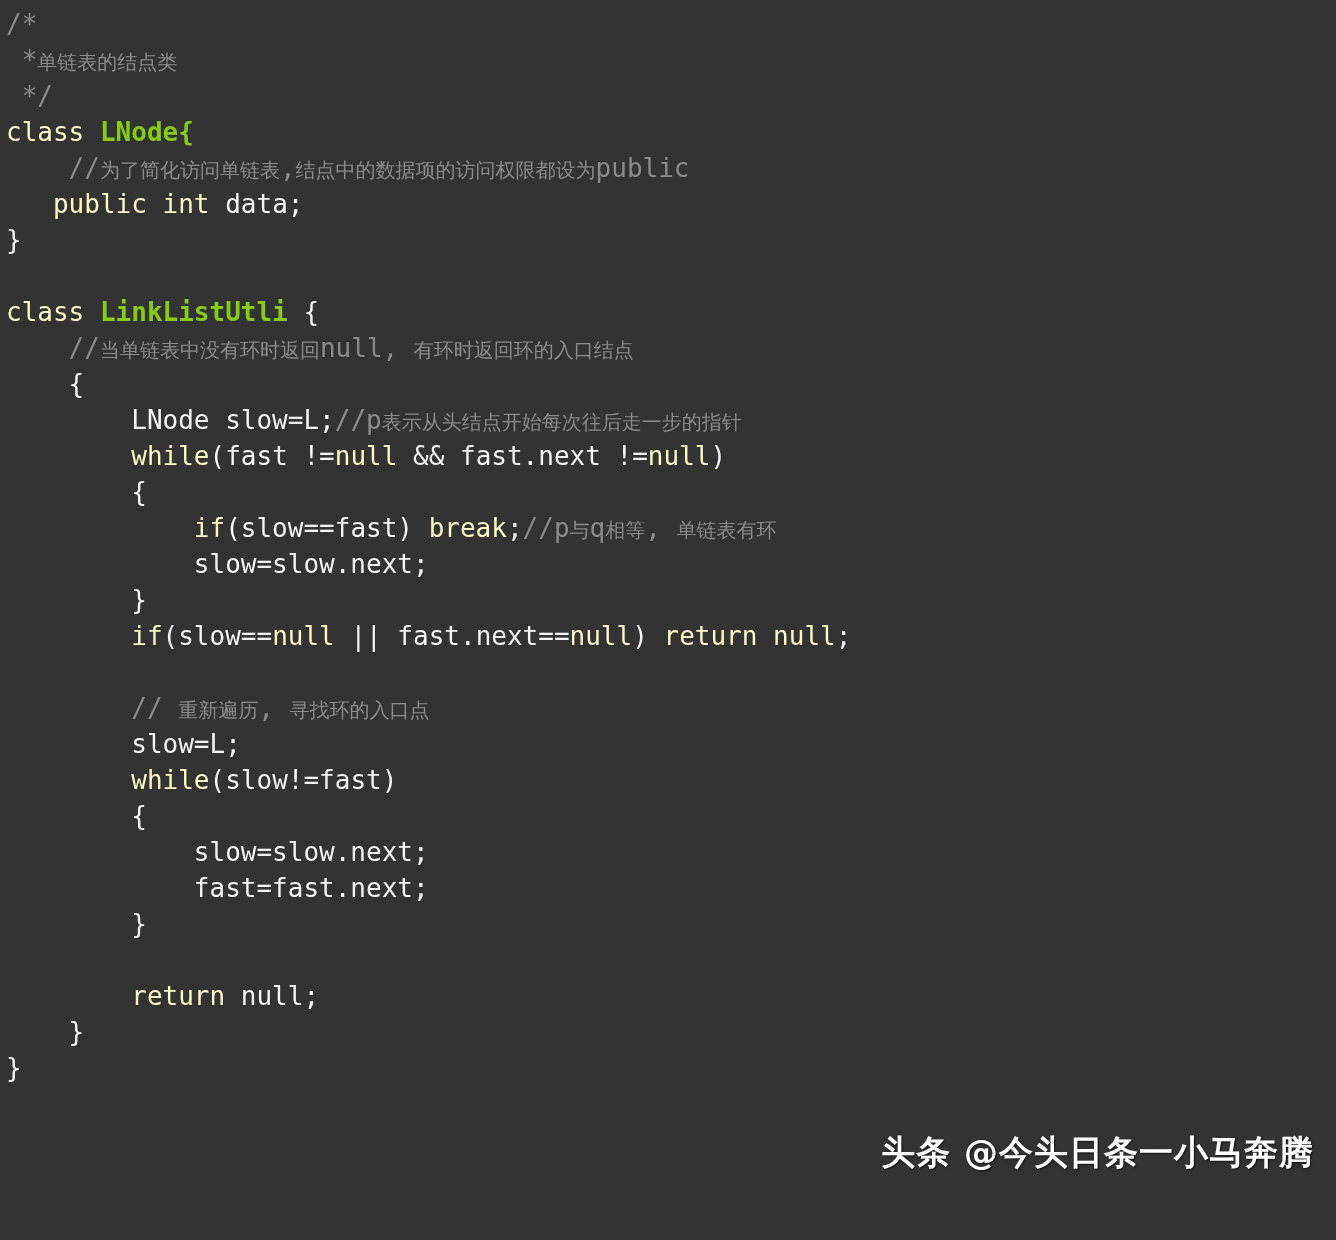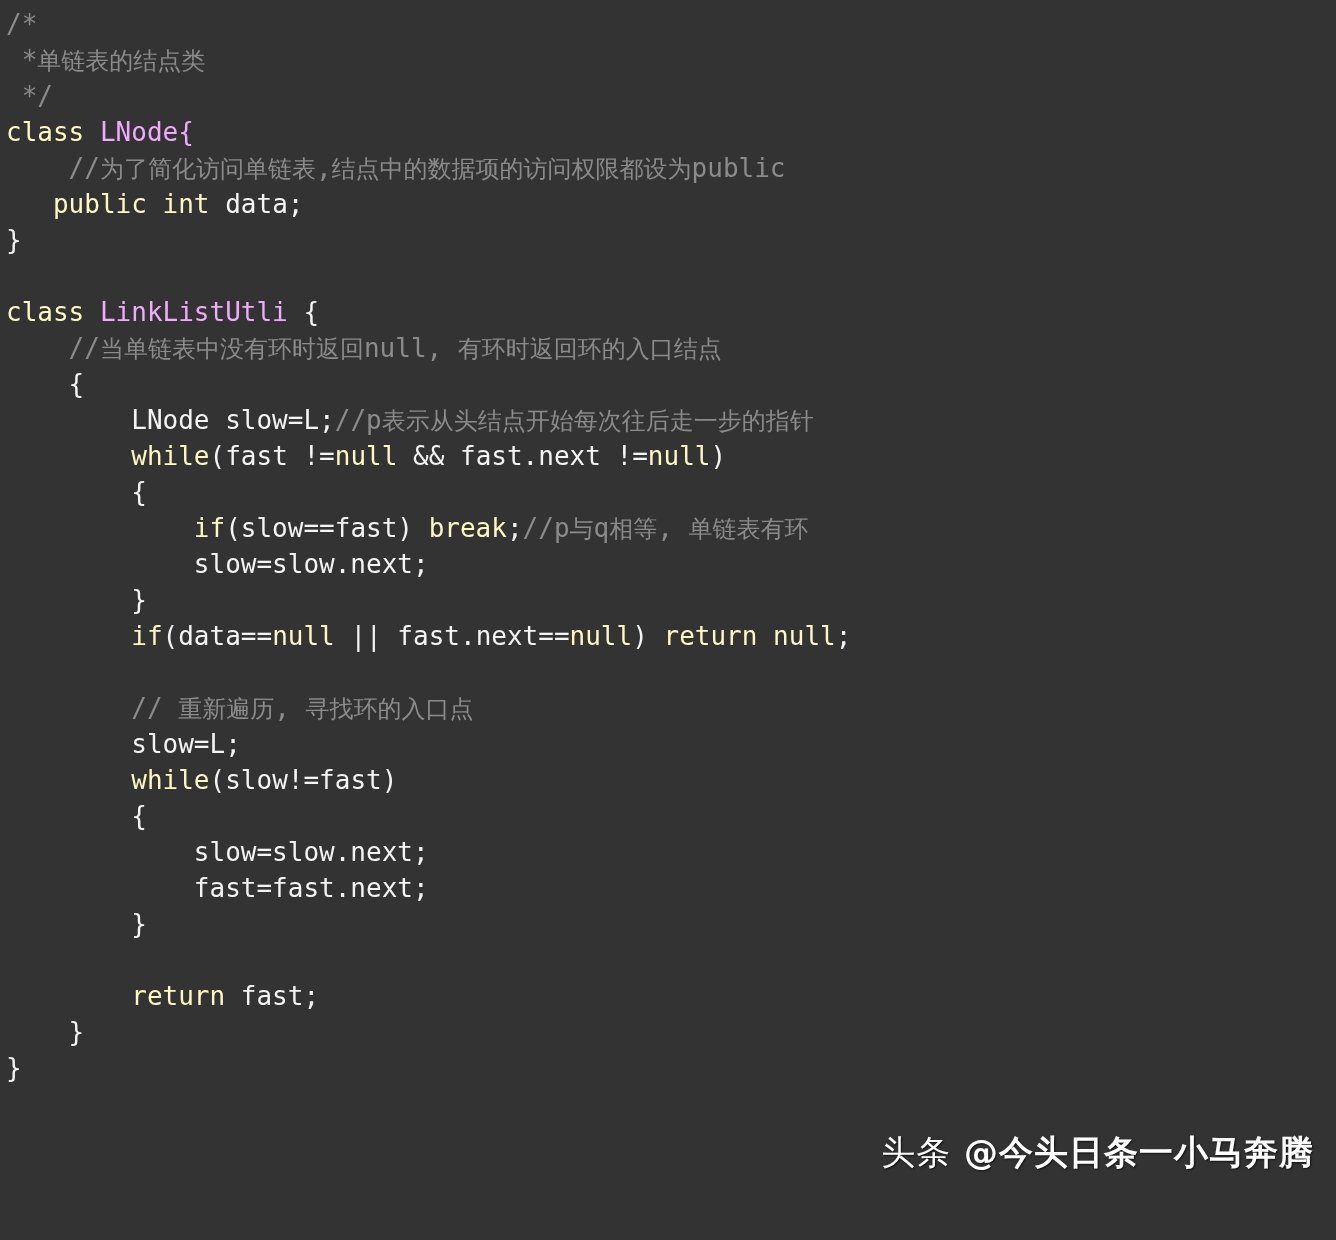--- a/index.html
+++ b/index.html
@@ -32,43 +32,43 @@
     padding-left: 6px;
     font-family: "DejaVu Sans Mono", "Liberation Mono", monospace;
   }
   .code-line.blank {
     color: transparent;
   }
   .tok {
     white-space: pre;
   }
   .t-kw   { color: #fef9c3; }
-  .t-type { color: #f0abfc; }
+  .t-type { color: #84cc16; font-weight: bold; }
   .t-txt  { color: #f4f4f4; }
   .t-com  { color: #8b8b8b; }
 
   
   .cjk {
     font-family: "DejaVu Sans", "Liberation Sans", sans-serif;
-    font-size: 24px;
+    font-size: 20px;
   }
 
   #watermark {
     position: absolute;
     right: 22px;
     bottom: 24px;
     font-family: "DejaVu Sans", "Liberation Sans", sans-serif;
     font-size: 34px;
     font-weight: bold;
     color: #ffffff;
     text-shadow: 1px 1px 2px rgba(0,0,0,0.65);
     letter-spacing: 1px;
     white-space: pre;
   }
-  #watermark .wm-brand { font-weight: normal; margin-left: 20px; }
+  #watermark .wm-brand { font-weight: bold; margin-left: 20px; }
   #watermark .wm-handle { font-weight: bold; }
 </style>
 </head>
 <body>
 
 <div id="code-surface">
   <div id="code-block">
       <div class="code-line"><span class="tok t-com">/*</span></div>
       <div class="code-line"><span class="tok t-com"> *</span><span class="tok t-com cjk">单链表的结点类</span></div>
       <div class="code-line"><span class="tok t-com"> */</span></div>
@@ -79,31 +79,31 @@
       <div class="code-line blank">&nbsp;</div>
       <div class="code-line"><span class="tok t-kw">class</span><span class="tok t-txt"> </span><span class="tok t-type">LinkListUtli</span><span class="tok t-txt"> {</span></div>
       <div class="code-line"><span class="tok t-com">    //</span><span class="tok t-com cjk">当单链表中没有环时返回</span><span class="tok t-com">null, </span><span class="tok t-com cjk">有环时返回环的入口结点</span></div>
       <div class="code-line"><span class="tok t-txt">    {</span></div>
       <div class="code-line"><span class="tok t-txt">        LNode slow=L;</span><span class="tok t-com">//p</span><span class="tok t-com cjk">表示从头结点开始每次往后走一步的指针</span></div>
       <div class="code-line"><span class="tok t-txt">        </span><span class="tok t-kw">while</span><span class="tok t-txt">(fast !=</span><span class="tok t-kw">null</span><span class="tok t-txt"> &amp;&amp; fast.next !=</span><span class="tok t-kw">null</span><span class="tok t-txt">)</span></div>
       <div class="code-line"><span class="tok t-txt">        {</span></div>
       <div class="code-line"><span class="tok t-txt">            </span><span class="tok t-kw">if</span><span class="tok t-txt">(slow==fast) </span><span class="tok t-kw">break</span><span class="tok t-txt">;</span><span class="tok t-com">//p</span><span class="tok t-com cjk">与</span><span class="tok t-com">q</span><span class="tok t-com cjk">相等</span><span class="tok t-com">, </span><span class="tok t-com cjk">单链表有环</span></div>
       <div class="code-line"><span class="tok t-txt">            slow=slow.next;</span></div>
       <div class="code-line"><span class="tok t-txt">        }</span></div>
-      <div class="code-line"><span class="tok t-txt">        </span><span class="tok t-kw">if</span><span class="tok t-txt">(data==</span><span class="tok t-kw">null</span><span class="tok t-txt"> || fast.next==</span><span class="tok t-kw">null</span><span class="tok t-txt">) </span><span class="tok t-kw">return null</span><span class="tok t-txt">;</span></div>
+      <div class="code-line"><span class="tok t-txt">        </span><span class="tok t-kw">if</span><span class="tok t-txt">(slow==</span><span class="tok t-kw">null</span><span class="tok t-txt"> || fast.next==</span><span class="tok t-kw">null</span><span class="tok t-txt">) </span><span class="tok t-kw">return null</span><span class="tok t-txt">;</span></div>
       <div class="code-line blank">&nbsp;</div>
       <div class="code-line"><span class="tok t-com">        // </span><span class="tok t-com cjk">重新遍历</span><span class="tok t-com">, </span><span class="tok t-com cjk">寻找环的入口点</span></div>
       <div class="code-line"><span class="tok t-txt">        slow=L;</span></div>
       <div class="code-line"><span class="tok t-txt">        </span><span class="tok t-kw">while</span><span class="tok t-txt">(slow!=fast)</span></div>
       <div class="code-line"><span class="tok t-txt">        {</span></div>
       <div class="code-line"><span class="tok t-txt">            slow=slow.next;</span></div>
       <div class="code-line"><span class="tok t-txt">            fast=fast.next;</span></div>
       <div class="code-line"><span class="tok t-txt">        }</span></div>
       <div class="code-line blank">&nbsp;</div>
-      <div class="code-line"><span class="tok t-txt">        </span><span class="tok t-kw">return</span><span class="tok t-txt"> fast;</span></div>
+      <div class="code-line"><span class="tok t-txt">        </span><span class="tok t-kw">return</span><span class="tok t-txt"> null;</span></div>
       <div class="code-line"><span class="tok t-txt">    }</span></div>
       <div class="code-line"><span class="tok t-txt">}</span></div>
     </div>
 
   <div id="watermark">
     <span class="wm-brand">头条</span><span> </span><span class="wm-handle">@今头日条一小马奔腾</span>
   </div>
 </div>
 
 </body></html>

